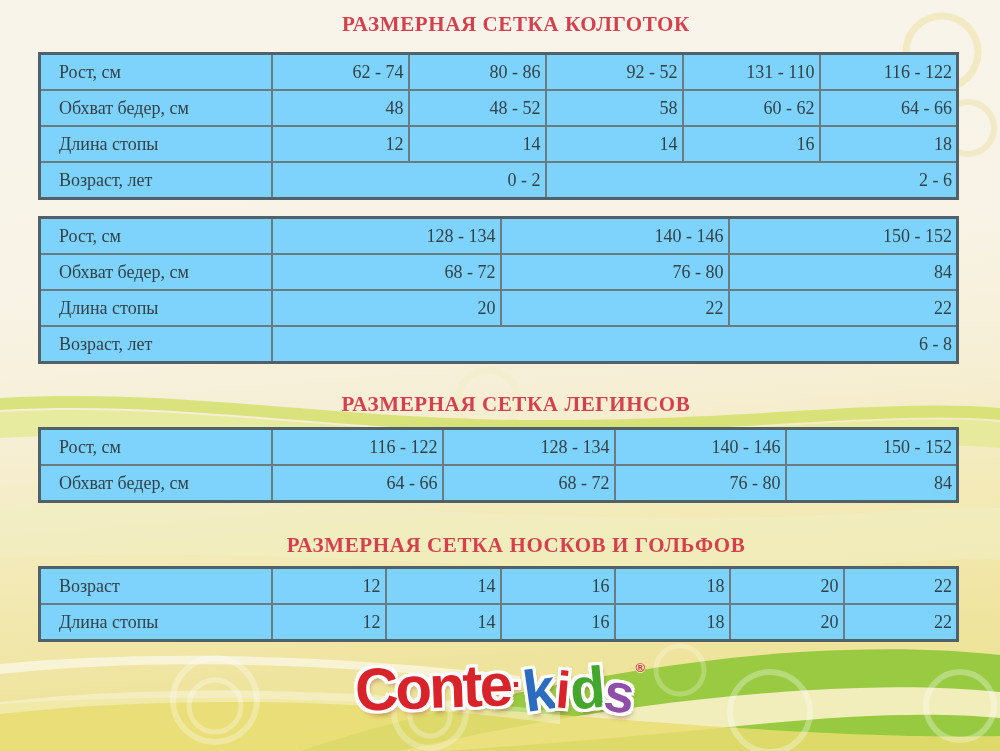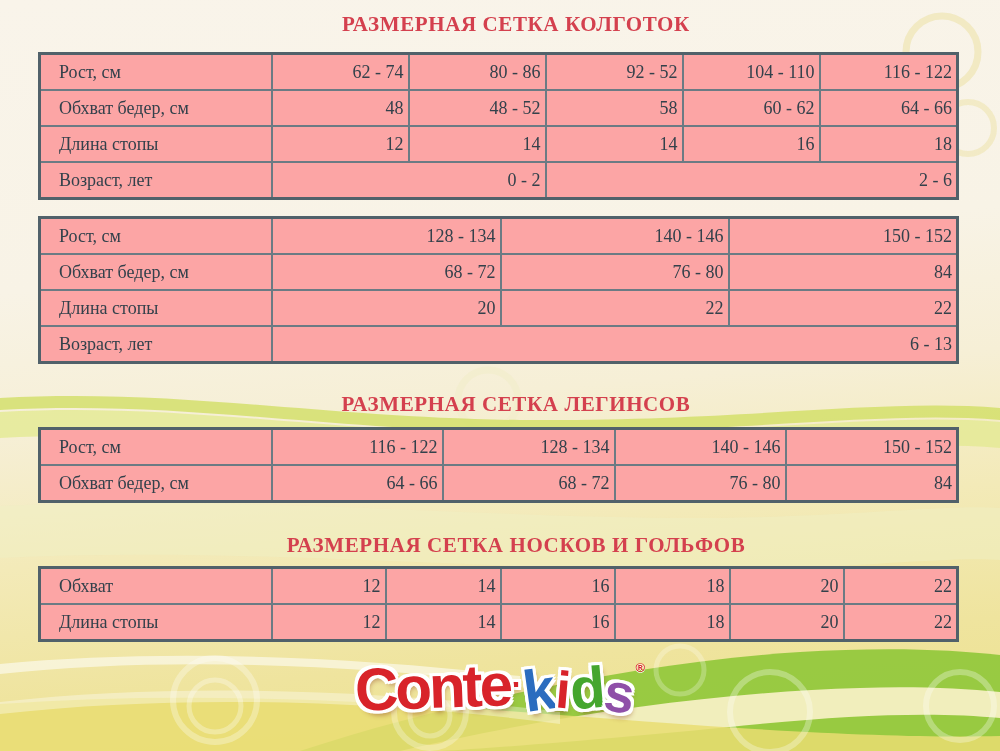--- a/index.html
+++ b/index.html
@@ -15,21 +15,21 @@
     color:#d4404e; font-weight:bold; font-size:21px; letter-spacing:0.6px;
     font-family:"Liberation Serif", serif;
   }
   #title-tights  { top:12px; }
   #title-leggings{ top:392px; }
   #title-socks   { top:533px; }
 
   table.size-table {
     position:absolute; left:38px; width:918px;
     border-collapse:collapse; table-layout:fixed;
-    background:#fca5a5;
+    background:#7dd3fc;
     border:3px solid #51616a;
   }
   table.size-table td {
     border:2px solid #6b7b84;
     height:34px; font-size:18px; color:#33414b;
     text-align:right; padding:0 4px;
     font-family:"Liberation Serif", serif;
     overflow:hidden; white-space:nowrap;
   }
   table.size-table td.label { text-align:left; padding-left:18px; }
@@ -110,21 +110,21 @@
       <col style="width:137px">
       <col style="width:137px">
       <col style="width:138px">
     </colgroup>
   <tbody>
       <tr>
     <td class="label">Рост, см</td>
     <td>62 - 74</td>
     <td>80 - 86</td>
     <td>92 - 52</td>
-    <td>104 - 110</td>
+    <td>131 - 110</td>
     <td>116 - 122</td>
   </tr>
   <tr>
     <td class="label">Обхват бедер, см</td>
     <td>48</td>
     <td>48 - 52</td>
     <td>58</td>
     <td>60 - 62</td>
     <td>64 - 66</td>
   </tr>
@@ -165,21 +165,21 @@
     <td>84</td>
   </tr>
   <tr>
     <td class="label">Длина стопы</td>
     <td>20</td>
     <td>22</td>
     <td>22</td>
   </tr>
   <tr>
     <td class="label">Возраст, лет</td>
-    <td colspan="3">6 - 13</td>
+    <td colspan="3">6 - 8</td>
   </tr>
 </tbody>
   </table>
 
 <div class="section-title" id="title-leggings">РАЗМЕРНАЯ СЕТКА ЛЕГИНСОВ</div>
 
 <table class="size-table" id="table-leggings">
   <colgroup>
       <col style="width:232px">
       <col style="width:171px">
@@ -212,21 +212,21 @@
       <col style="width:232px">
       <col style="width:114px">
       <col style="width:115px">
       <col style="width:114px">
       <col style="width:115px">
       <col style="width:114px">
       <col style="width:114px">
     </colgroup>
   <tbody>
       <tr>
-    <td class="label">Обхват</td>
+    <td class="label">Возраст</td>
     <td>12</td>
     <td>14</td>
     <td>16</td>
     <td>18</td>
     <td>20</td>
     <td>22</td>
   </tr>
   <tr>
     <td class="label">Длина стопы</td>
     <td>12</td>

